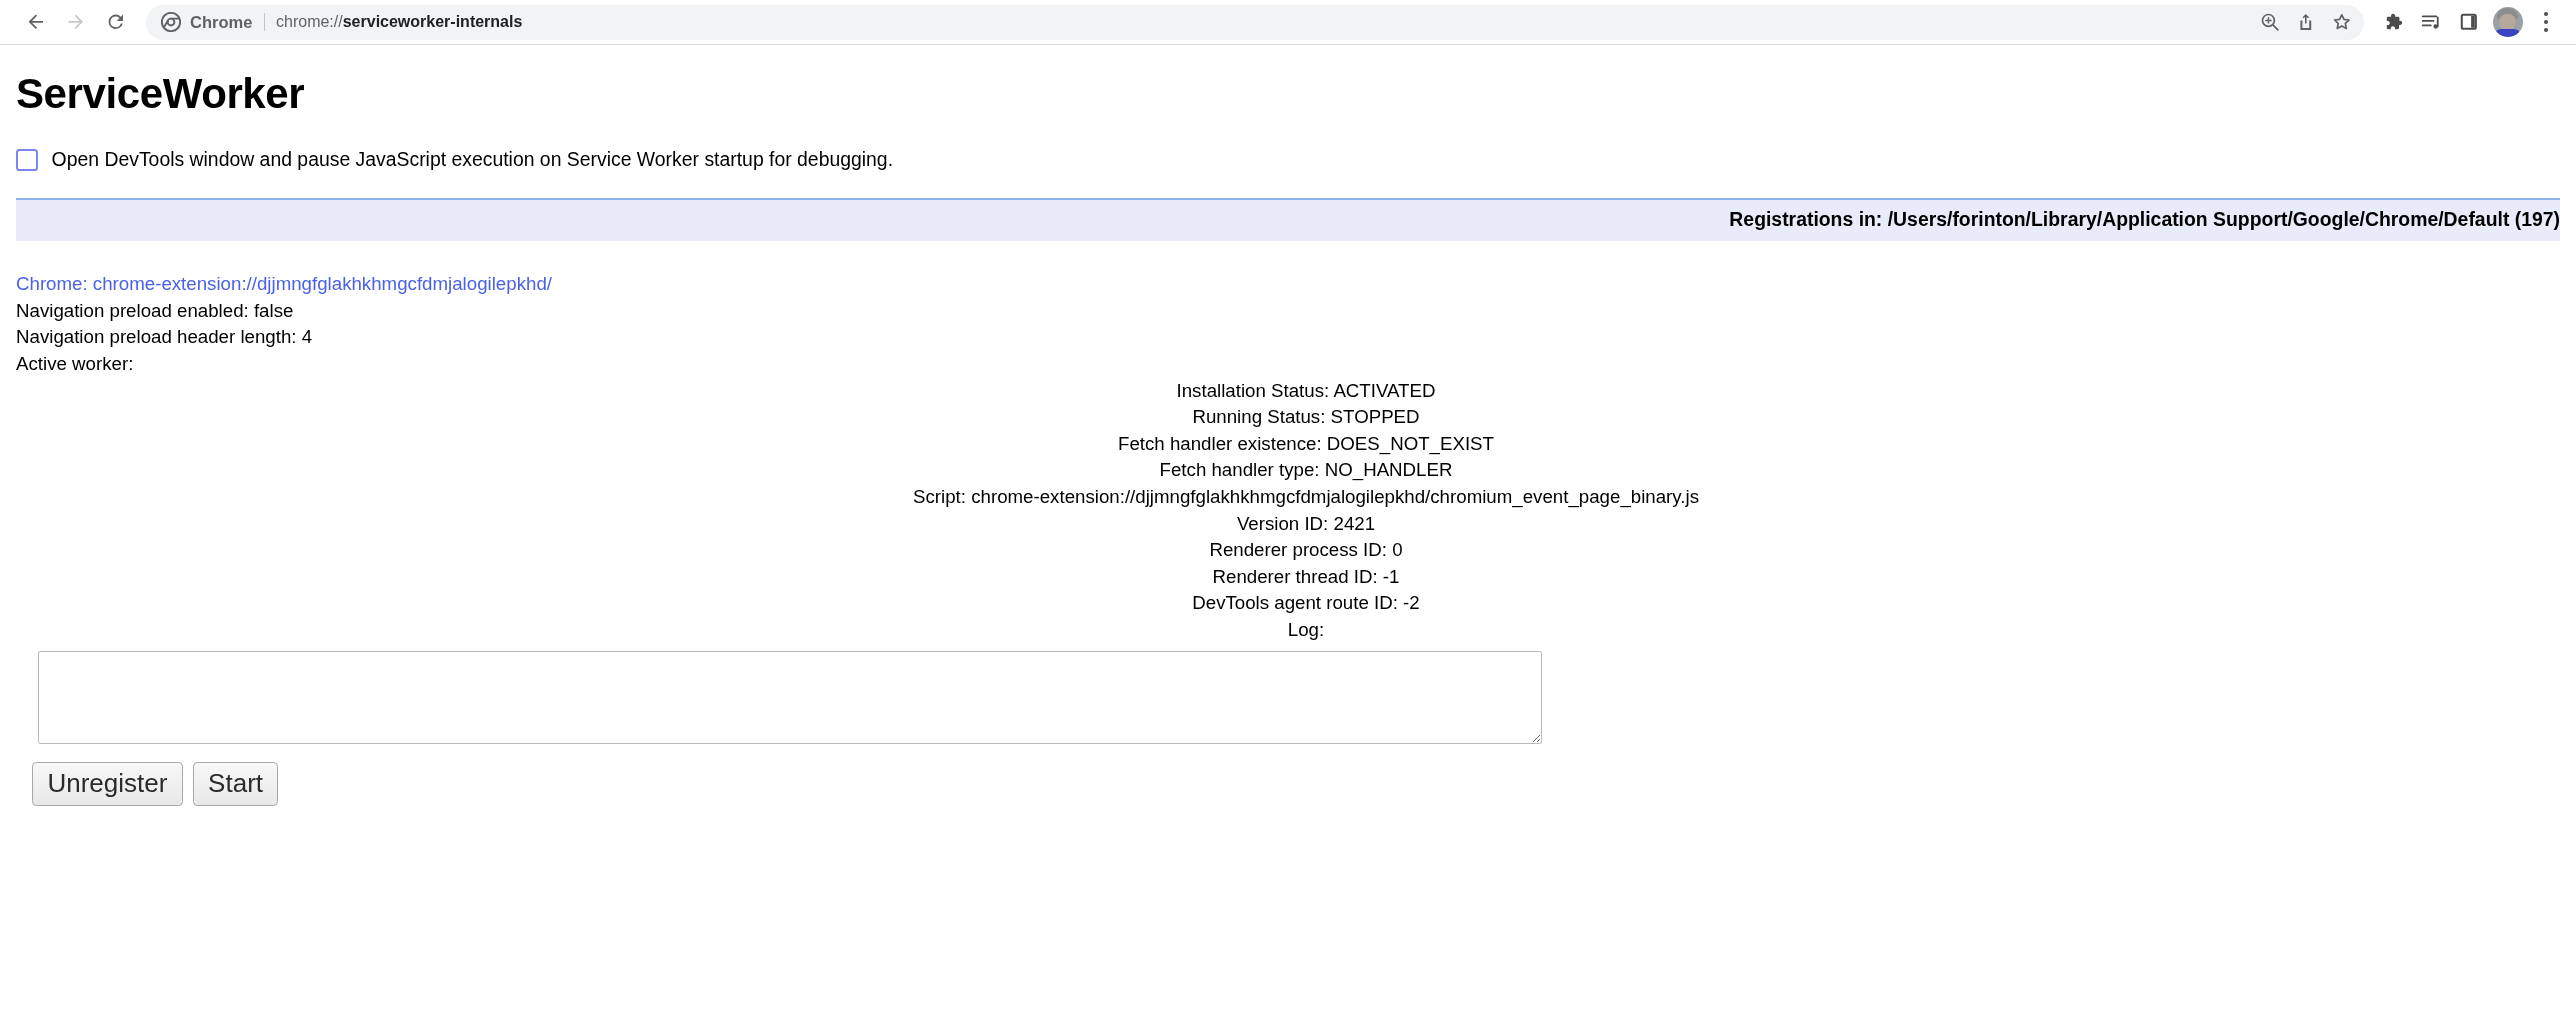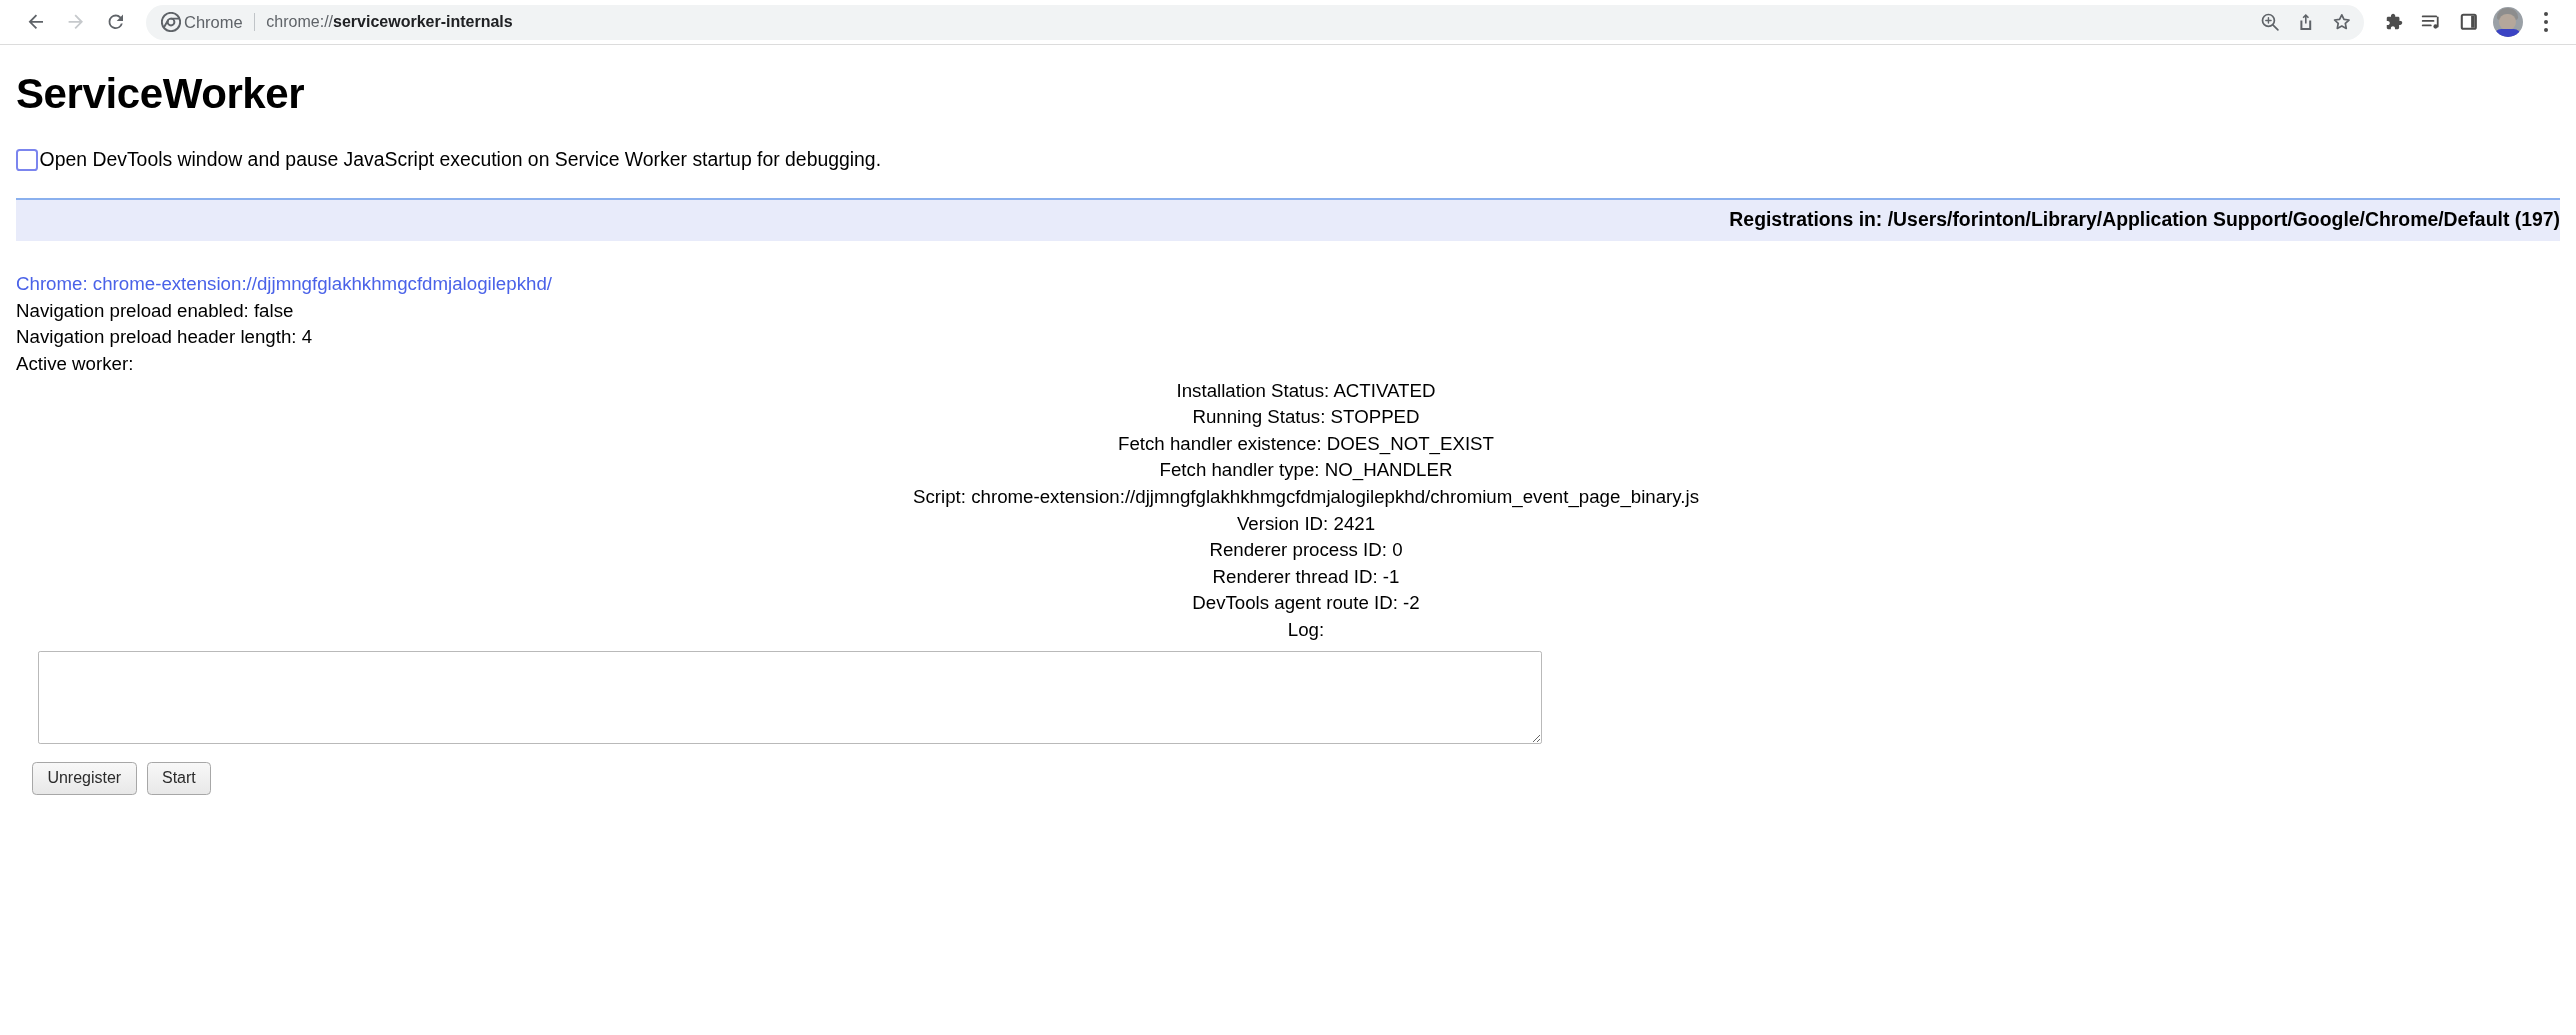--- a/index.html
+++ b/index.html
@@ -51,22 +51,23 @@
     width: 21.6px;
     height: 21.6px;
     flex: 0 0 auto;
     display: flex;
     align-items: center;
     justify-content: center;
   }
   .omnibox-chip-label {
     font-size: 16.5px;
     color: #5f6368;
-    margin-left: 2px;
+    margin-left: 8px;
     white-space: nowrap;
+    font-weight: bold;
   }
   .omnibox-divider {
     width: 0.7px;
     height: 18.7px;
     background: #c0c4c8;
     margin: 0 11.5px;
     flex: 0 0 auto;
   }
   .omnibox-url {
     font-size: 16px;
@@ -141,21 +142,21 @@
     color: #000000;
     margin: 27px 0 0 16px;
     letter-spacing: -0.4px;
     line-height: 1.05;
   }
 
   .devtools-row {
     display: flex;
     align-items: center;
     margin: 33px 0 0 16px;
-    gap: 2px;
+    gap: 14px;
   }
   .checkbox {
     width: 21.6px;
     height: 21.6px;
     border: 2.2px solid #7b85ee;
     border-radius: 3.6px;
     background: #ffffff;
     flex: 0 0 auto;
   }
   .devtools-label {
@@ -206,21 +207,21 @@
     outline: none;
   }
 
   .button-row {
     display: flex;
     gap: 10px;
     margin: 18.7px 0 0 16px;
   }
   .native-button {
     font-family: "Liberation Sans", sans-serif;
-    font-size: 16px;
+    font-size: 26px;
     color: #2b2b2b;
     background: linear-gradient(#f8f8f8, #e8e8e8);
     border: 1.4px solid #a7a7a7;
     border-radius: 4.3px;
     padding: 5.8px 14.4px 7.2px 14.4px;
     line-height: 1.1;
     cursor: default;
   }
 </style>
 </head>

